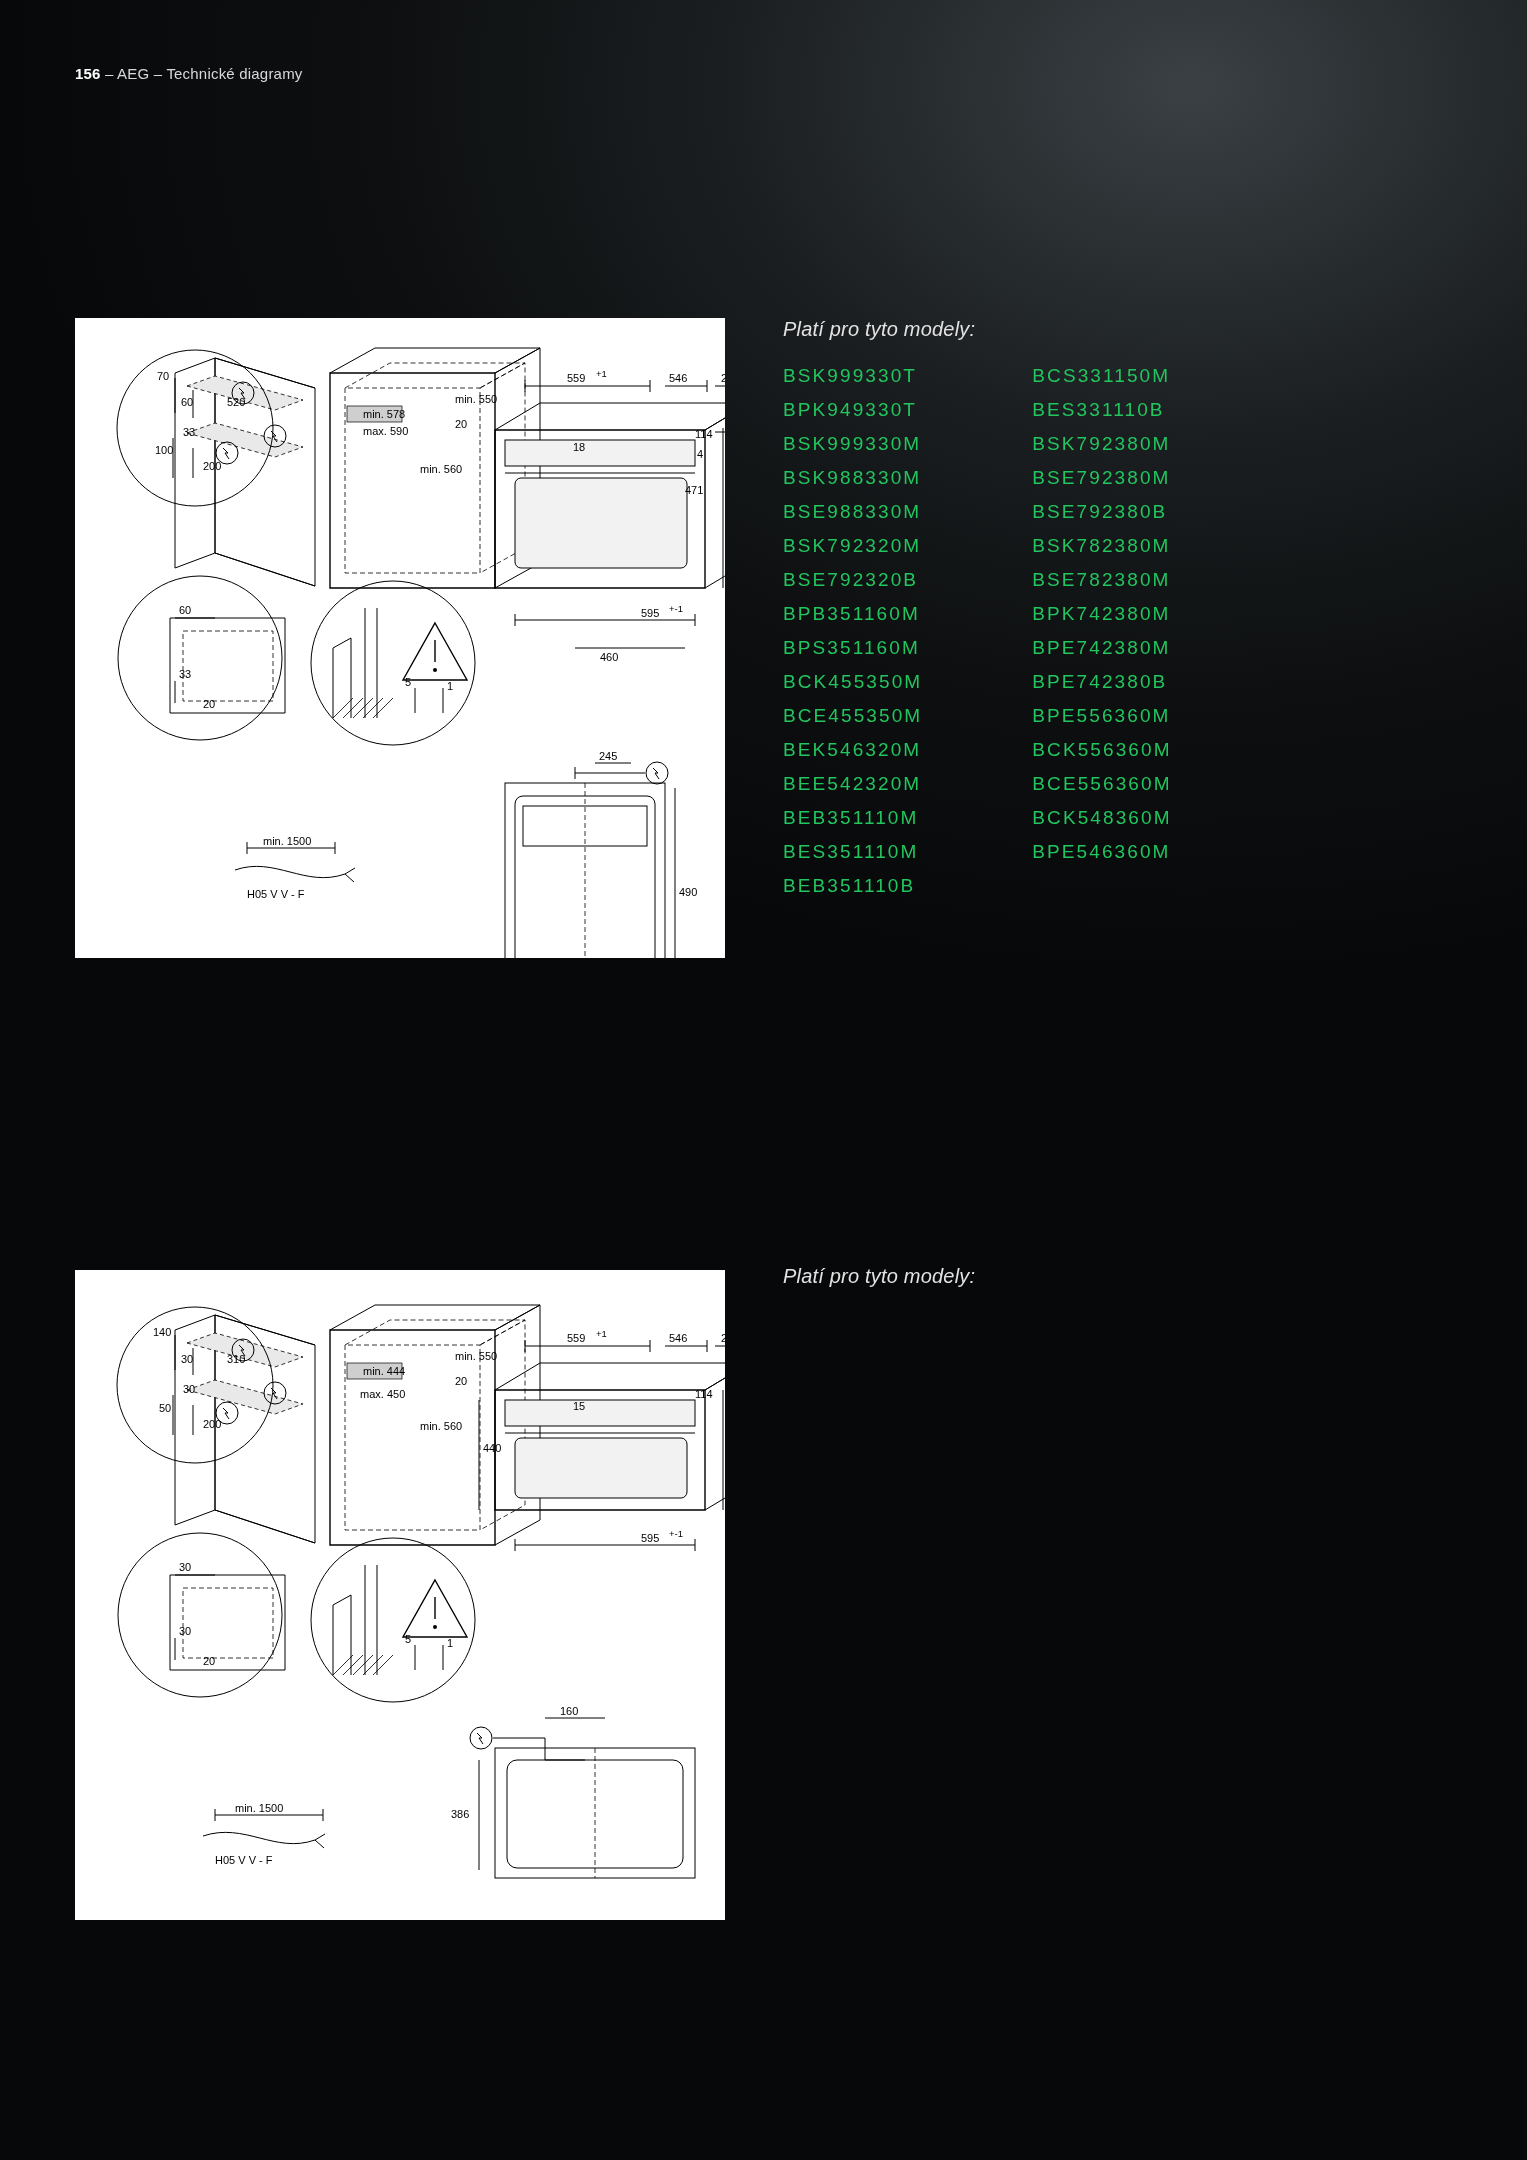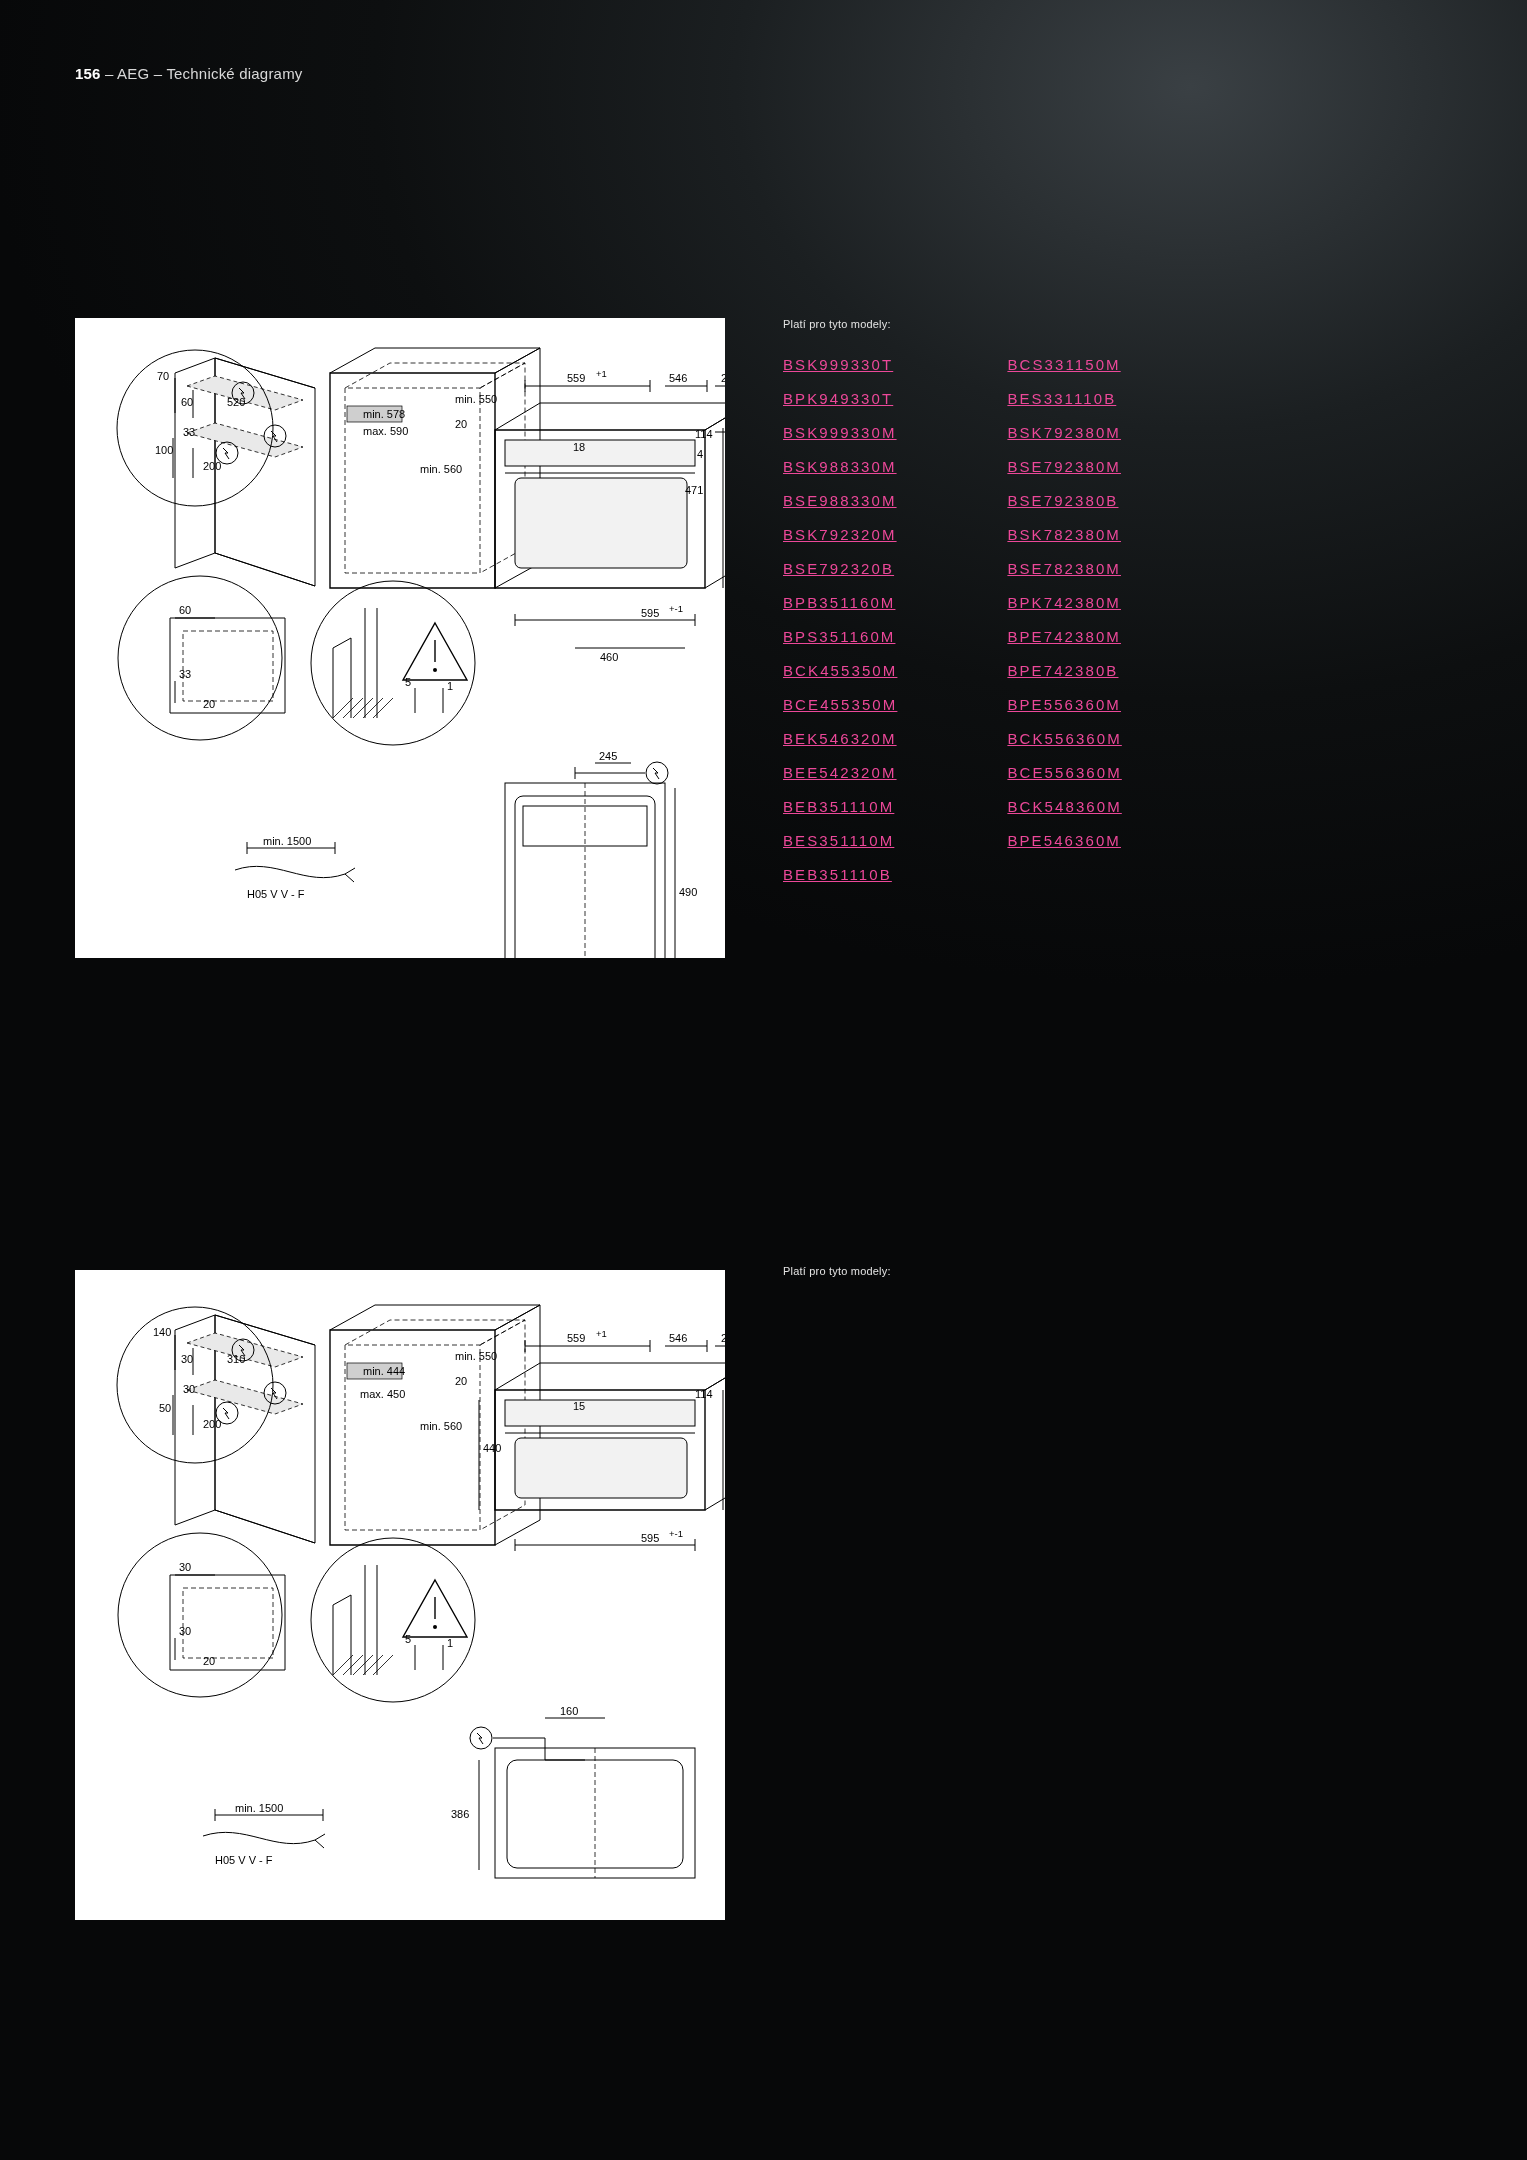--- a/index.html
+++ b/index.html
@@ -47,31 +47,30 @@
   #diagram2{top:1270px;width:650px;height:650px;}
 
   .models{
     position:absolute;
     left:783px;
   }
   #models1{top:318px;}
   #models2{top:1265px;}
 
   .models .intro{
-    font-size:11px;color:#e3e3e3;margin-bottom:18px;letter-spacing:.2px;
+    font-size:20px;color:#e3e3e3;margin-bottom:18px;letter-spacing:.2px;font-style:italic;
   }
   .models .cols{display:flex;gap:110px;}
   .models .col{display:flex;flex-direction:column;}
   .models .model{
-    font-size:15px;
+    font-size:19px;
     letter-spacing:2.1px;
-    color:#ec4899;
+    color:#22c55e;
     line-height:34px;
     white-space:nowrap;
-    text-decoration:underline;
   }
 
   
   .dim{font-family:"Liberation Sans",sans-serif;font-size:11px;fill:#000;}
   .dim-sm{font-family:"Liberation Sans",sans-serif;font-size:9.5px;fill:#000;}
   .ln{stroke:#000;stroke-width:1;fill:none;}
   .ln-th{stroke:#000;stroke-width:1.4;fill:none;}
   .dash{stroke:#000;stroke-width:.8;fill:none;stroke-dasharray:5 3;}
   .dashf{stroke:#000;stroke-width:.8;fill:#e9e9e9;stroke-dasharray:4 3;}
   .hatch{fill:#cfcfcf;stroke:#000;stroke-width:.7;}

